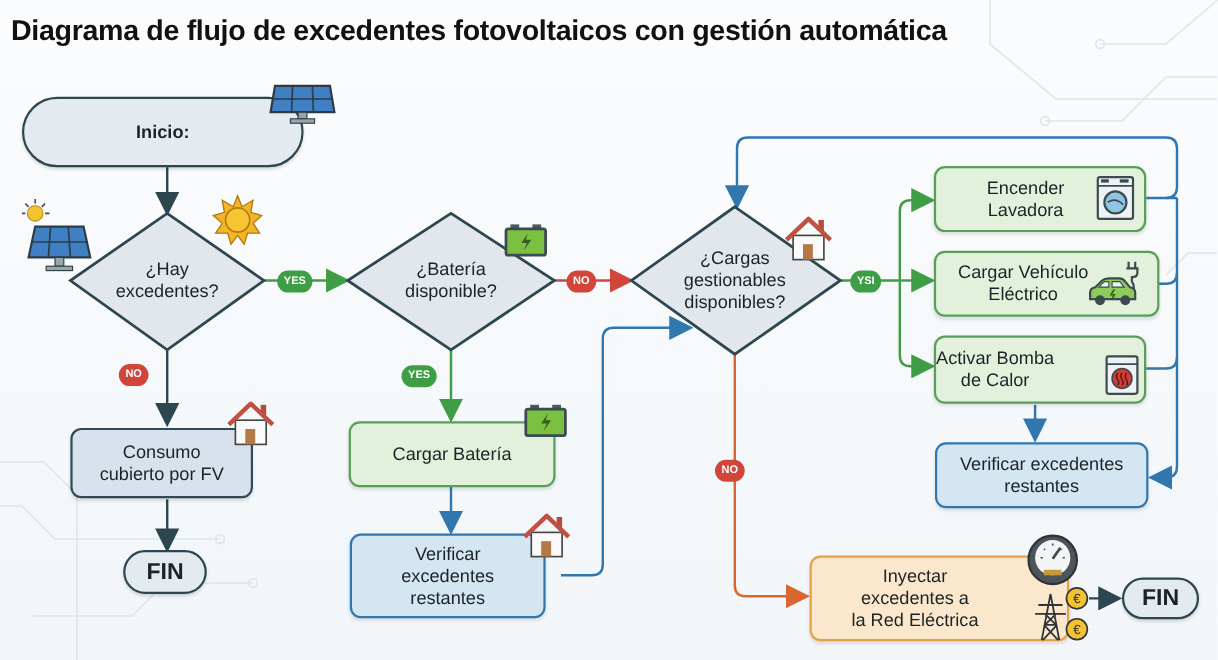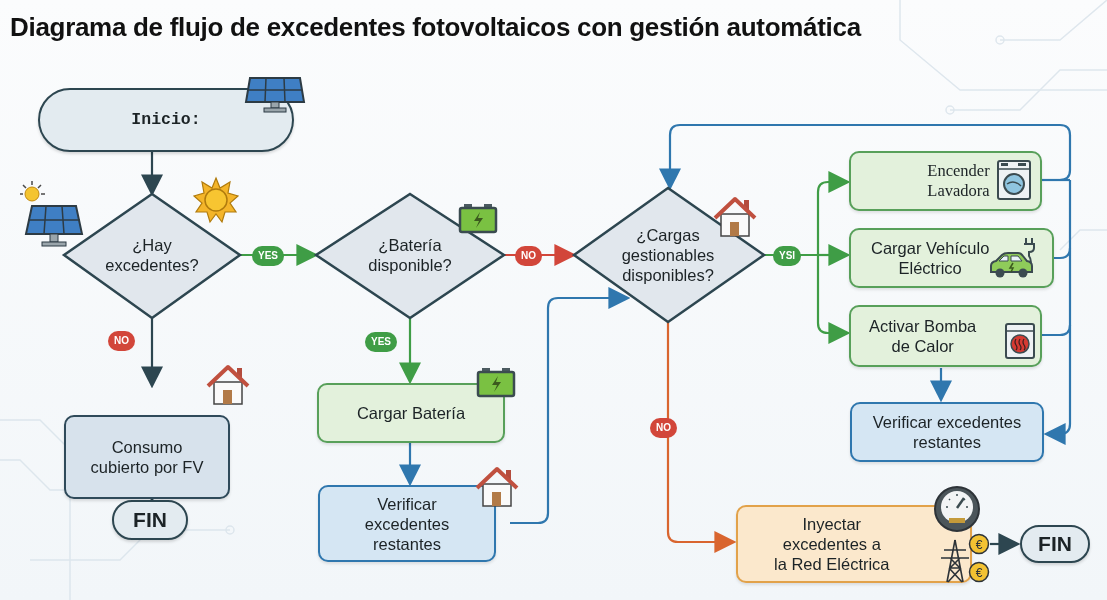--- a/index.html
+++ b/index.html
@@ -123,50 +123,50 @@
 
   <path d="M668,322 L668,532 Q668,542 678,542 L732,542" stroke="#d9652f" stroke-width="2.2" fill="none" marker-end="url(#aOrange)"></path>
 
   <line x1="990" y1="544" x2="1016" y2="544" stroke="#2d4650" stroke-width="2.2" marker-end="url(#aDark)"></line>
 
   <polygon points="152,194 240,255 152,318 64,255" fill="#e1e7ed" stroke="#2d4650" stroke-width="2.5"></polygon>
   <polygon points="410,194 504,255 410,318 316,255" fill="#e1e7ed" stroke="#2d4650" stroke-width="2.5"></polygon>
   <polygon points="668,188 764,255 668,322 574,255" fill="#e1e7ed" stroke="#2d4650" stroke-width="2.5"></polygon>
 </svg>
 
-<div class="node terminal" style="left:38px; top:88px; width:256px; height:64px; flex-direction:column;font-family:Liberation Mono, monospace;">
+<div class="node terminal" style="left:20px; top:88px; width:256px; height:64px; flex-direction:column;">
   <span style="font-weight:bold;">Inicio:</span>
 </div>
 
 <div class="decision-label" style="left:82px; top:228px; width:140px; height:54px;">¿Hay
 excedentes?</div>
 <div class="decision-label" style="left:338px; top:228px; width:144px; height:54px;">¿Batería
 disponible?</div>
 <div class="decision-label" style="left:592px; top:222px; width:152px; height:66px;">¿Cargas
 gestionables
 disponibles?</div>
 
-<div class="node proc-gray" style="left:64px; top:389px; width:166px; height:84px;margin-top:26px;">Consumo
+<div class="node proc-gray" style="left:64px; top:389px; width:166px; height:64px;">Consumo
 cubierto por FV</div>
 <div class="node terminal fin" style="left:112px; top:500px; width:76px; height:40px;">FIN</div>
 
 <div class="node proc-green" style="left:317px; top:383px; width:188px; height:60px;">Cargar Batería</div>
 <div class="node proc-blue" style="left:318px; top:485px; width:178px; height:77px;">Verificar
 excedentes
 restantes</div>
 
-<div class="node proc-green" style="left:849px; top:151px; width:193px; height:60px; justify-content:center; padding-left:26px;font-family:Liberation Serif, serif;">
+<div class="node proc-green" style="left:849px; top:151px; width:193px; height:60px; justify-content:flex-start; padding-left:46px;">
   <span>Encender
 Lavadora</span>
 </div>
 <div class="node proc-green" style="left:849px; top:228px; width:205px; height:60px; justify-content:flex-start; padding-left:20px;">
   <span>Cargar Vehículo
 Eléctrico</span>
 </div>
-<div class="node proc-green" style="left:849px; top:305px; width:193px; height:62px; justify-content:flex-start; padding-left:18px;">
+<div class="node proc-green" style="left:849px; top:305px; width:193px; height:62px; justify-content:flex-start; ">
   <span>Activar Bomba
 de Calor</span>
 </div>
 <div class="node proc-blue" style="left:850px; top:402px; width:194px; height:60px;">Verificar excedentes
 restantes</div>
 
 <div class="node proc-orange" style="left:736px; top:505px; width:236px; height:78px; justify-content:flex-start; padding-left:36px;">
   <span>Inyectar
 excedentes a
 la Red Eléctrica</span>

